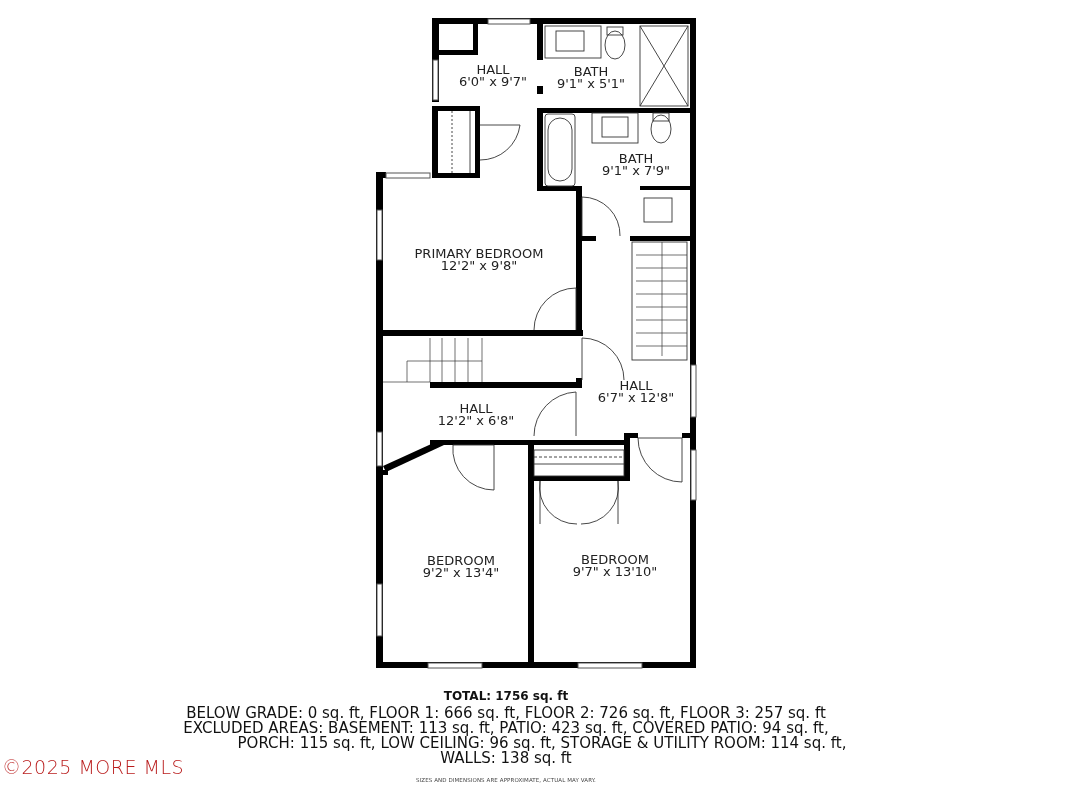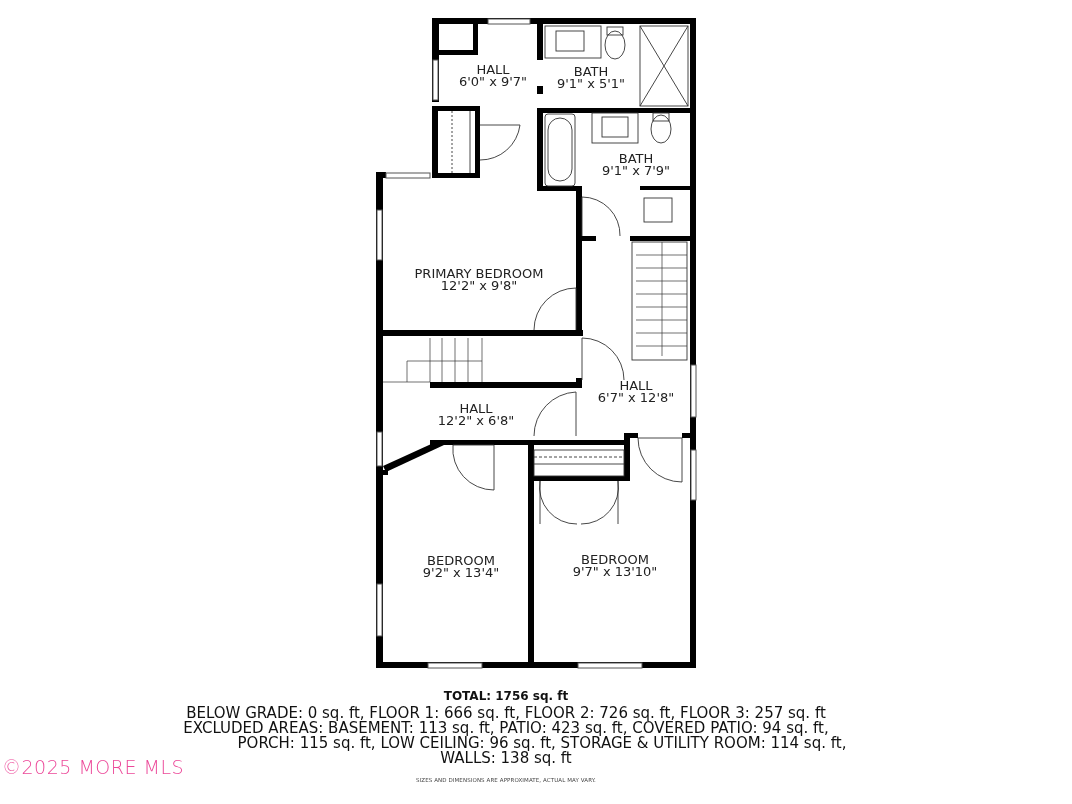--- a/index.html
+++ b/index.html
@@ -3,21 +3,21 @@
 <meta charset="utf-8">
 <style>
   html, body { margin:0; padding:0; background:#ffffff; }
   body { width:1072px; height:804px; position:relative; overflow:hidden; font-family:"Liberation Sans", sans-serif; }
   #plan { position:absolute; left:0; top:0; }
   .lbl { position:absolute; text-align:center; font-family:"DejaVu Sans", sans-serif; font-size:13px; color:#222; line-height:12px; transform:translateX(-50%); white-space:nowrap; }
   .summary { position:absolute; left:0; width:1012px; text-align:center; font-family:"DejaVu Sans", sans-serif; color:#111; }
   .total { top:689px; font-size:12px; font-weight:bold; }
   .line { font-size:15px; line-height:15px; }
   .disclaimer { top:777px; font-size:5.5px; color:#444; letter-spacing:0.1px; }
-  .watermark { position:absolute; left:2px; top:756px; font-family:"DejaVu Sans", sans-serif; font-size:19px; color:#ec4899; letter-spacing:0.5px; font-weight:300; }
+  .watermark { position:absolute; left:2px; top:756px; font-family:"DejaVu Sans", sans-serif; font-size:19px; color:#b91c1c; letter-spacing:0.5px; font-weight:300; }
 </style>
 </head>
 <body>
 
 <svg id="plan" width="1072" height="690" viewBox="0 0 1072 690" xmlns="http://www.w3.org/2000/svg">
   <g fill="#000">
 
     <rect x="432" y="18" width="264" height="6"></rect>
     <rect x="432" y="18" width="7" height="84"></rect>
     <rect x="690" y="18" width="6" height="650"></rect>
@@ -144,21 +144,21 @@
   <div>6'0" x 9'7"</div>
 </div>
 <div class="lbl" style="left:591px;top:66px;">
   <div>BATH</div>
   <div>9'1" x 5'1"</div>
 </div>
 <div class="lbl" style="left:636px;top:153px;">
   <div>BATH</div>
   <div>9'1" x 7'9"</div>
 </div>
-<div class="lbl" style="left:479px;top:248px;margin-top:20px;">
+<div class="lbl" style="left:479px;top:248px;">
   <div>PRIMARY BEDROOM</div>
   <div>12'2" x 9'8"</div>
 </div>
 <div class="lbl" style="left:636px;top:380px;">
   <div>HALL</div>
   <div>6'7" x 12'8"</div>
 </div>
 <div class="lbl" style="left:476px;top:403px;">
   <div>HALL</div>
   <div>12'2" x 6'8"</div>

